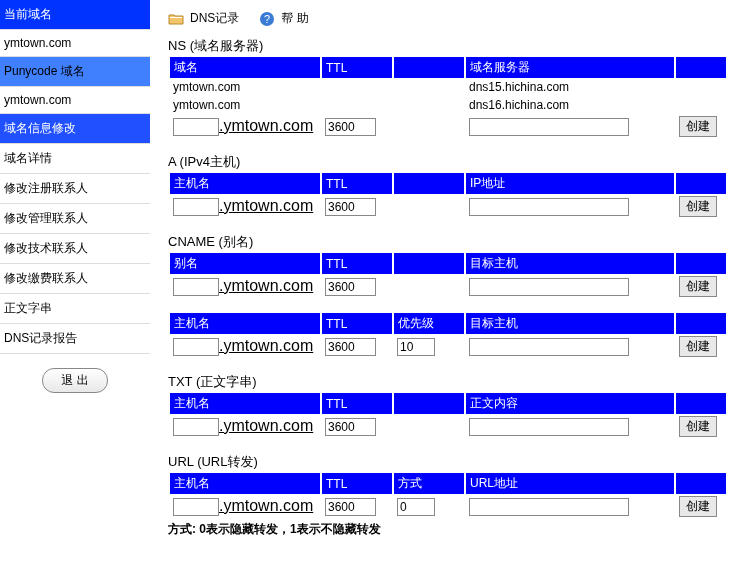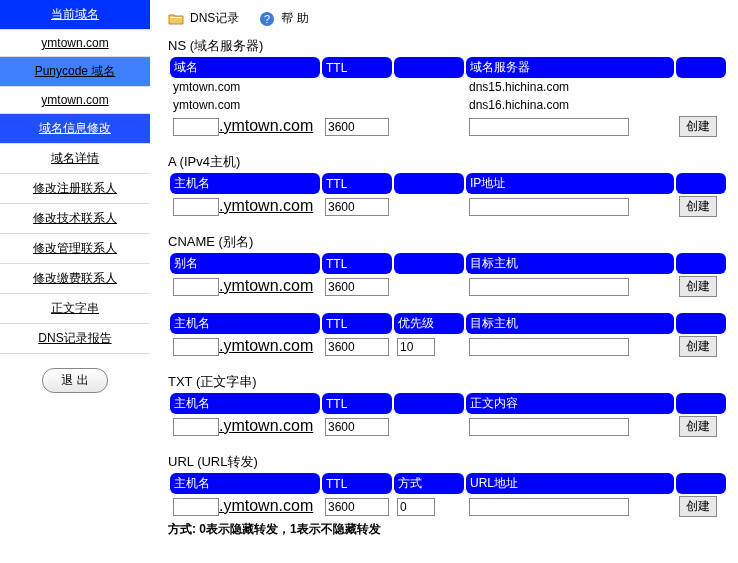--- a/index.html
+++ b/index.html
@@ -1,57 +1,57 @@
 <!DOCTYPE html>
 <html><head>
 <meta charset="utf-8">
 <style>
 * { box-sizing: border-box; margin: 0; padding: 0; }
 body { font-family: Arial, "Microsoft YaHei", sans-serif; font-size: 12px; color: #000; background: #fff; width: 738px; }
 .layout { display: flex; }
 .sidebar { width: 150px; background: #fff; }
-.nav-item { text-align: center; padding: 6px 4px; font-size: 12px; border-bottom: 1px solid #ddd; cursor: pointer; text-decoration: underline; }
+.nav-item { text-align: left; padding: 6px 4px; font-size: 12px; border-bottom: 1px solid #ddd; cursor: pointer; }
 .nav-header { background: #0033ff; color: #fff; font-weight: normal; }
 .nav-header.light { background: #4080ff; color: #000000; }
 .nav-header.sub { background: #2050ff; color: #fff; }
 .nav-plain { background: #fff; color: #000; }
 .logout-wrap { text-align: center; padding: 14px 0; }
 .logout-btn { border: 1px solid #888; background: linear-gradient(#fff,#e8e8e8); border-radius: 12px; padding: 3px 18px; font-size: 12px; cursor: pointer; }
 .main { flex: 1; padding: 8px 10px 8px 18px; }
 .topbar { display: flex; align-items: center; gap: 20px; padding: 2px 0 10px 0; }
 .topbar-item { display: flex; align-items: center; gap: 6px; }
 .icon { width: 16px; height: 16px; display: inline-block; }
 .section { margin-bottom: 14px; }
 .sec-title { font-size: 13px; margin-bottom: 2px; }
 table.dns { width: 100%; border-collapse: separate; border-spacing: 2px 0; table-layout: fixed; }
-table.dns th { background: #0000ff; color: #fff; text-align: left; font-weight: normal; font-size: 12px; padding: 2px 4px; border-radius: 6px; }
+table.dns th { background: #0000ff; color: #fff; text-align: left; font-weight: normal; font-size: 12px; padding: 2px 4px; }
 table.dns td { padding: 2px 3px; font-size: 12px; vertical-align: middle; }
 input.txt { border: 1px solid #888; font-size: 12px; padding: 1px 2px; height: 18px; }
 .w-sub { width: 46px; }
-.w-ttl { width: 64px; }
+.w-ttl { width: 51px; }
 .w-pri { width: 38px; }
 .w-target { width: 160px; }
 button.create { border: 1px solid #888; background: #e8e8e8; font-size: 12px; padding: 1px 6px; cursor: pointer; }
 .domain-suffix { font-size: 16px; text-decoration: underline; }
 .footnote { font-size: 12px; padding-top: 2px; font-weight: bold; }
 </style>
 </head>
 <body>
 
 <div class="layout">
   <div class="sidebar">
     <div class="nav-item nav-header">当前域名</div>
     <div class="nav-item nav-plain">ymtown.com</div>
     <div class="nav-item nav-header light">Punycode  域名</div>
     <div class="nav-item nav-plain">ymtown.com</div>
     <div class="nav-item nav-header sub">域名信息修改</div>
     <div class="nav-item nav-plain">域名详情</div>
     <div class="nav-item nav-plain">修改注册联系人</div>
+    <div class="nav-item nav-plain">修改管理联系人</div>
     <div class="nav-item nav-plain">修改技术联系人</div>
-    <div class="nav-item nav-plain">修改管理联系人</div>
     <div class="nav-item nav-plain">修改缴费联系人</div>
     <div class="nav-item nav-plain">正文字串</div>
     <div class="nav-item nav-plain">DNS记录报告</div>
     <div class="logout-wrap">
       <button class="logout-btn">退 出</button>
     </div>
   </div>
 
   <div class="main">
     <div class="topbar">

